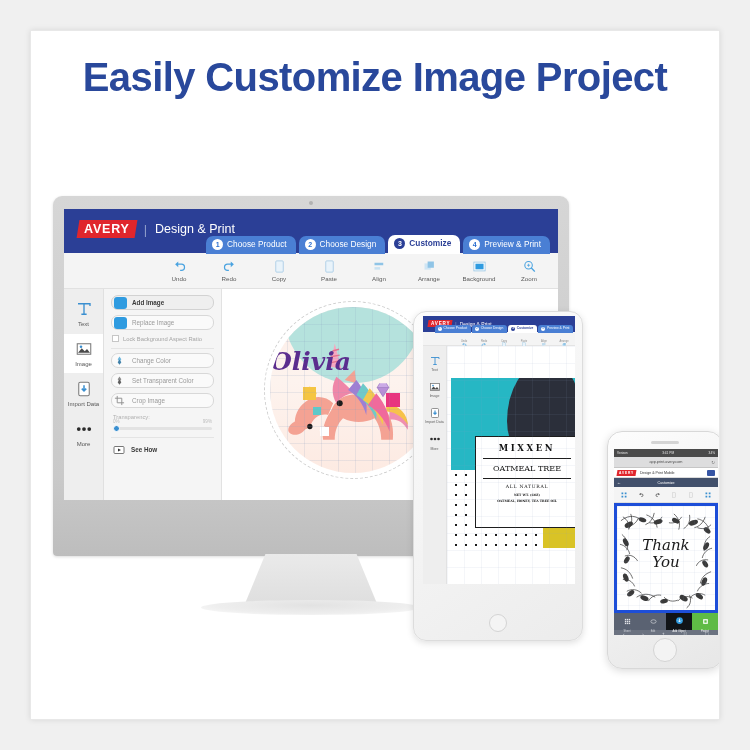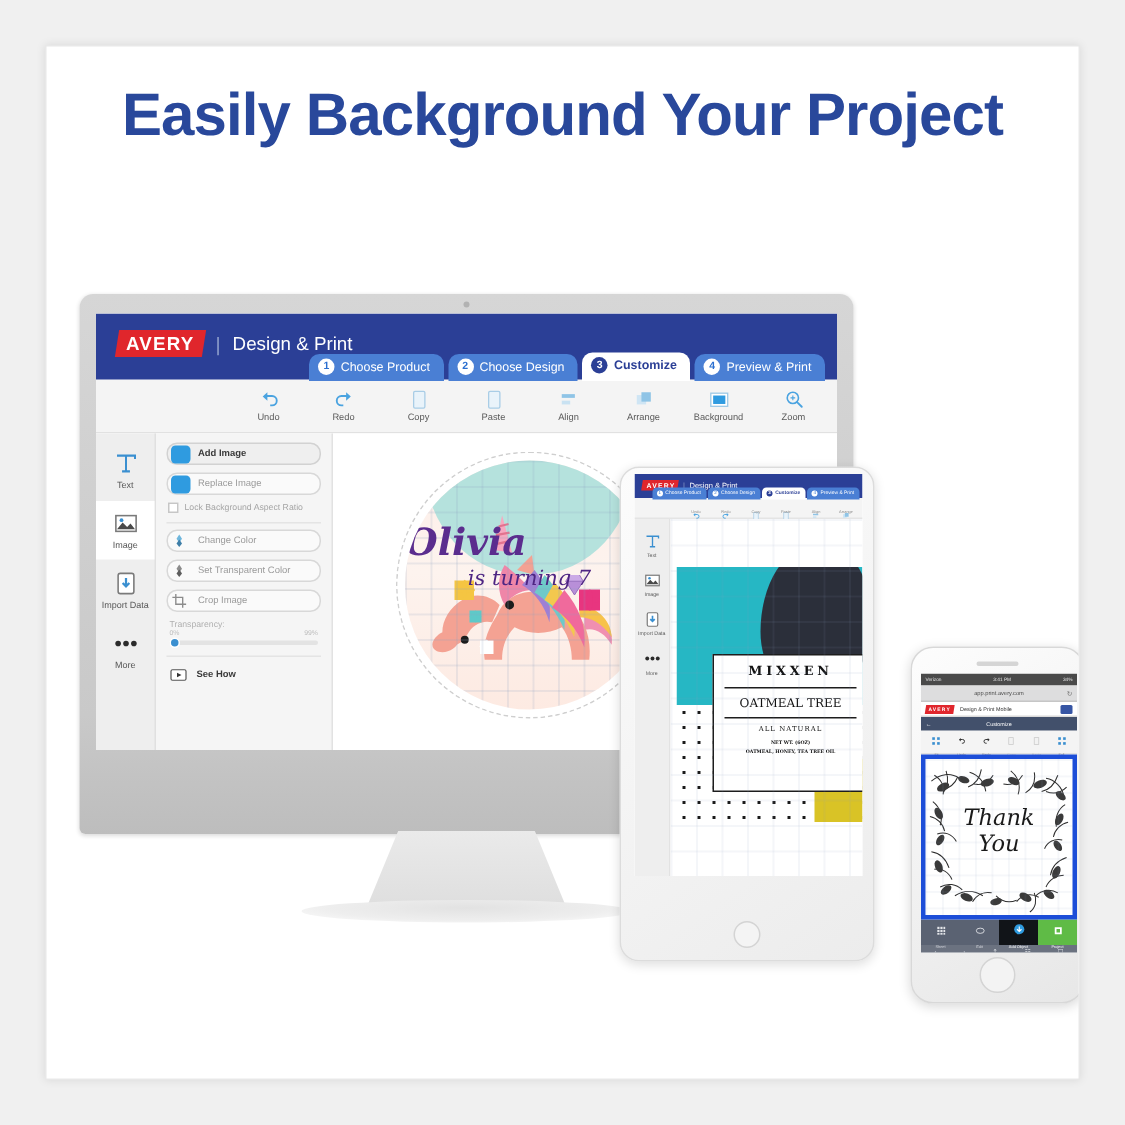--- a/index.html
+++ b/index.html
@@ -359,21 +359,21 @@
     height: 9px; background: #6b7280;
     display: flex; align-items: center; justify-content: space-around;
     color: #d9dce1; font-size: 4.5px;
   }
 </style>
 </head>
 <body>
 
 <div id="card">
 
-  <div id="headline">Easily Background Your Project</div>
+  <div id="headline">Easily Customize Image Project</div>
 
   <div id="monitor">
     <div id="mon-body">
       <div id="mon-cam"></div>
 
       <div id="mon-screen">
 
         <div class="avery-bar" id="mon-bar">
           <div class="avery-logo-wrap" id="mon-logo">
             <span class="avery-mark"><span>AVERY</span></span>
@@ -612,21 +612,20 @@
                   <path d="M8 4l-3 5h14l-3-5M5 9l7 11 7-11" fill="none" stroke="#8e64b8" stroke-width="0.7"></path>
                 </svg>
 
                 <span class="spark" style="left:20%;top:48%;width:13px;height:13px;background:#f5c542;"></span>
                 <span class="spark" style="left:70%;top:52%;width:14px;height:14px;background:#e8357f;"></span>
                 <span class="spark" style="left:26%;top:60%;width:8px;height:8px;background:#5ec9c9;"></span>
                 <span class="spark" style="left:30%;top:72%;width:9px;height:9px;background:#ffffff;"></span>
 
                 <div class="grid-ov"></div>
                 <div id="uni-name">Olivia</div>
-                <div id="uni-sub">is turning 7</div>
               </div>
             </div>
           </div>
 
         </div>
       </div>
       <div id="mon-chin"></div>
     </div>
     <div id="mon-neck"></div>
     <div id="mon-base"></div>

